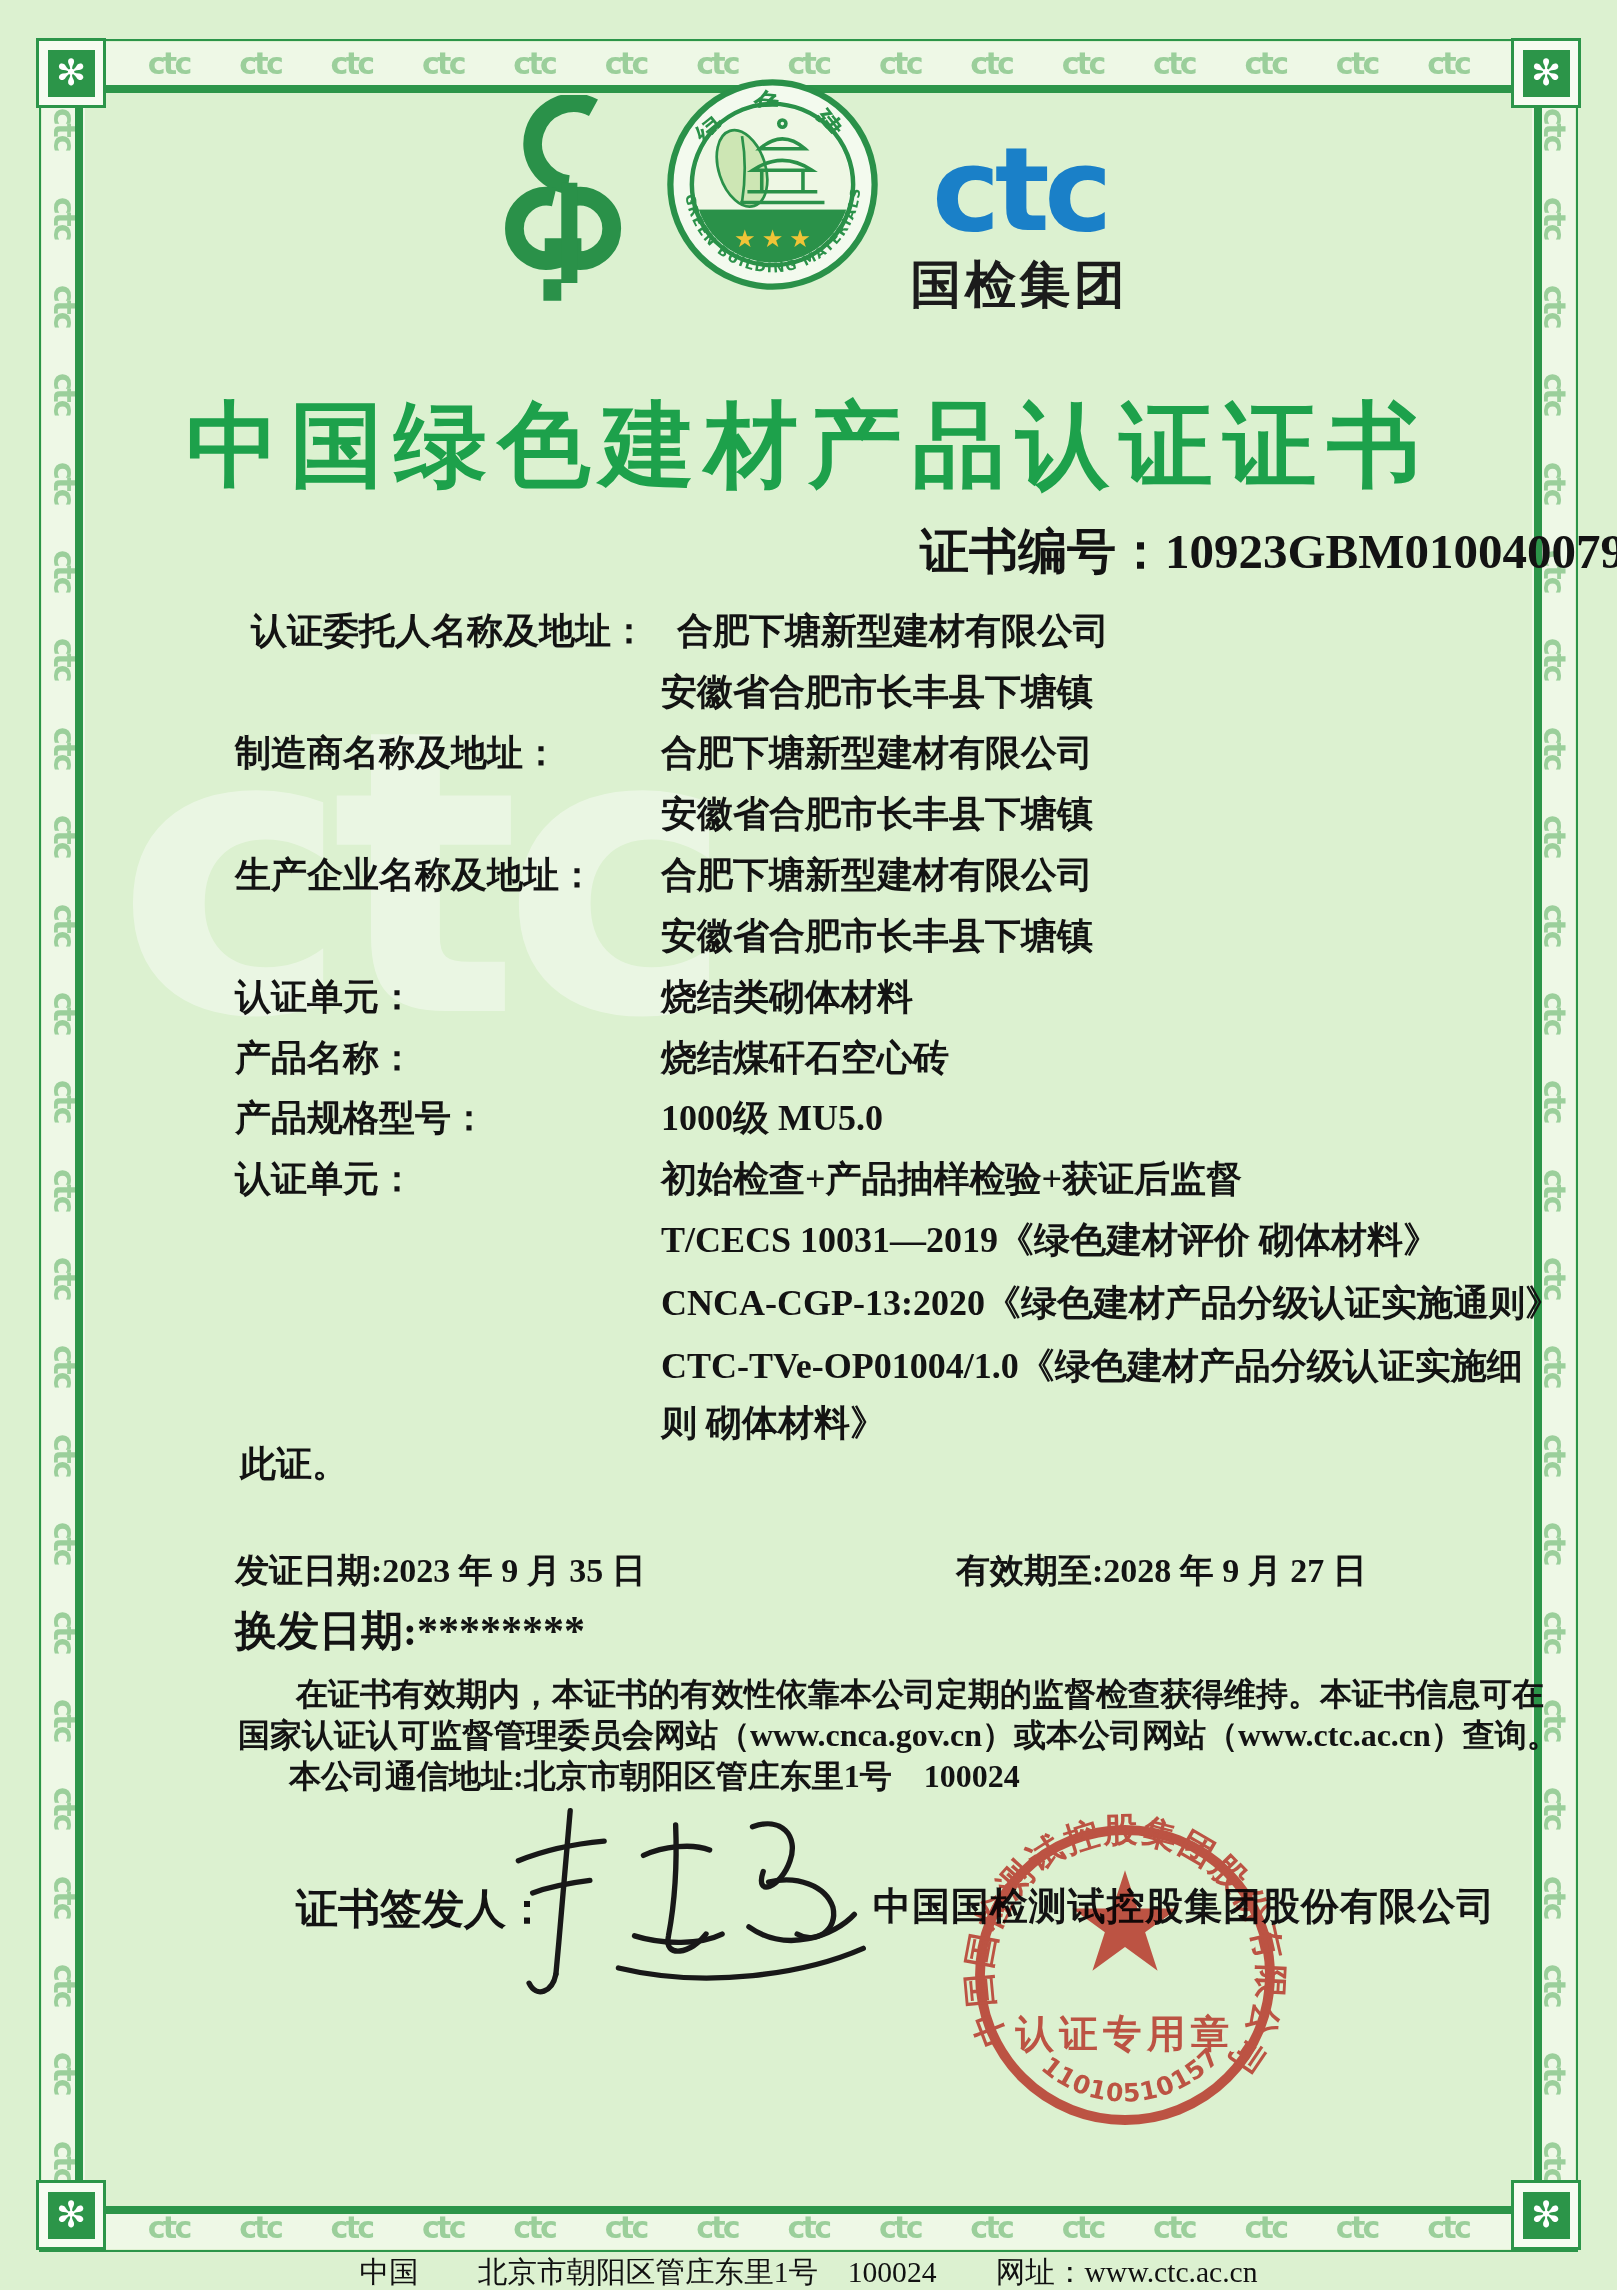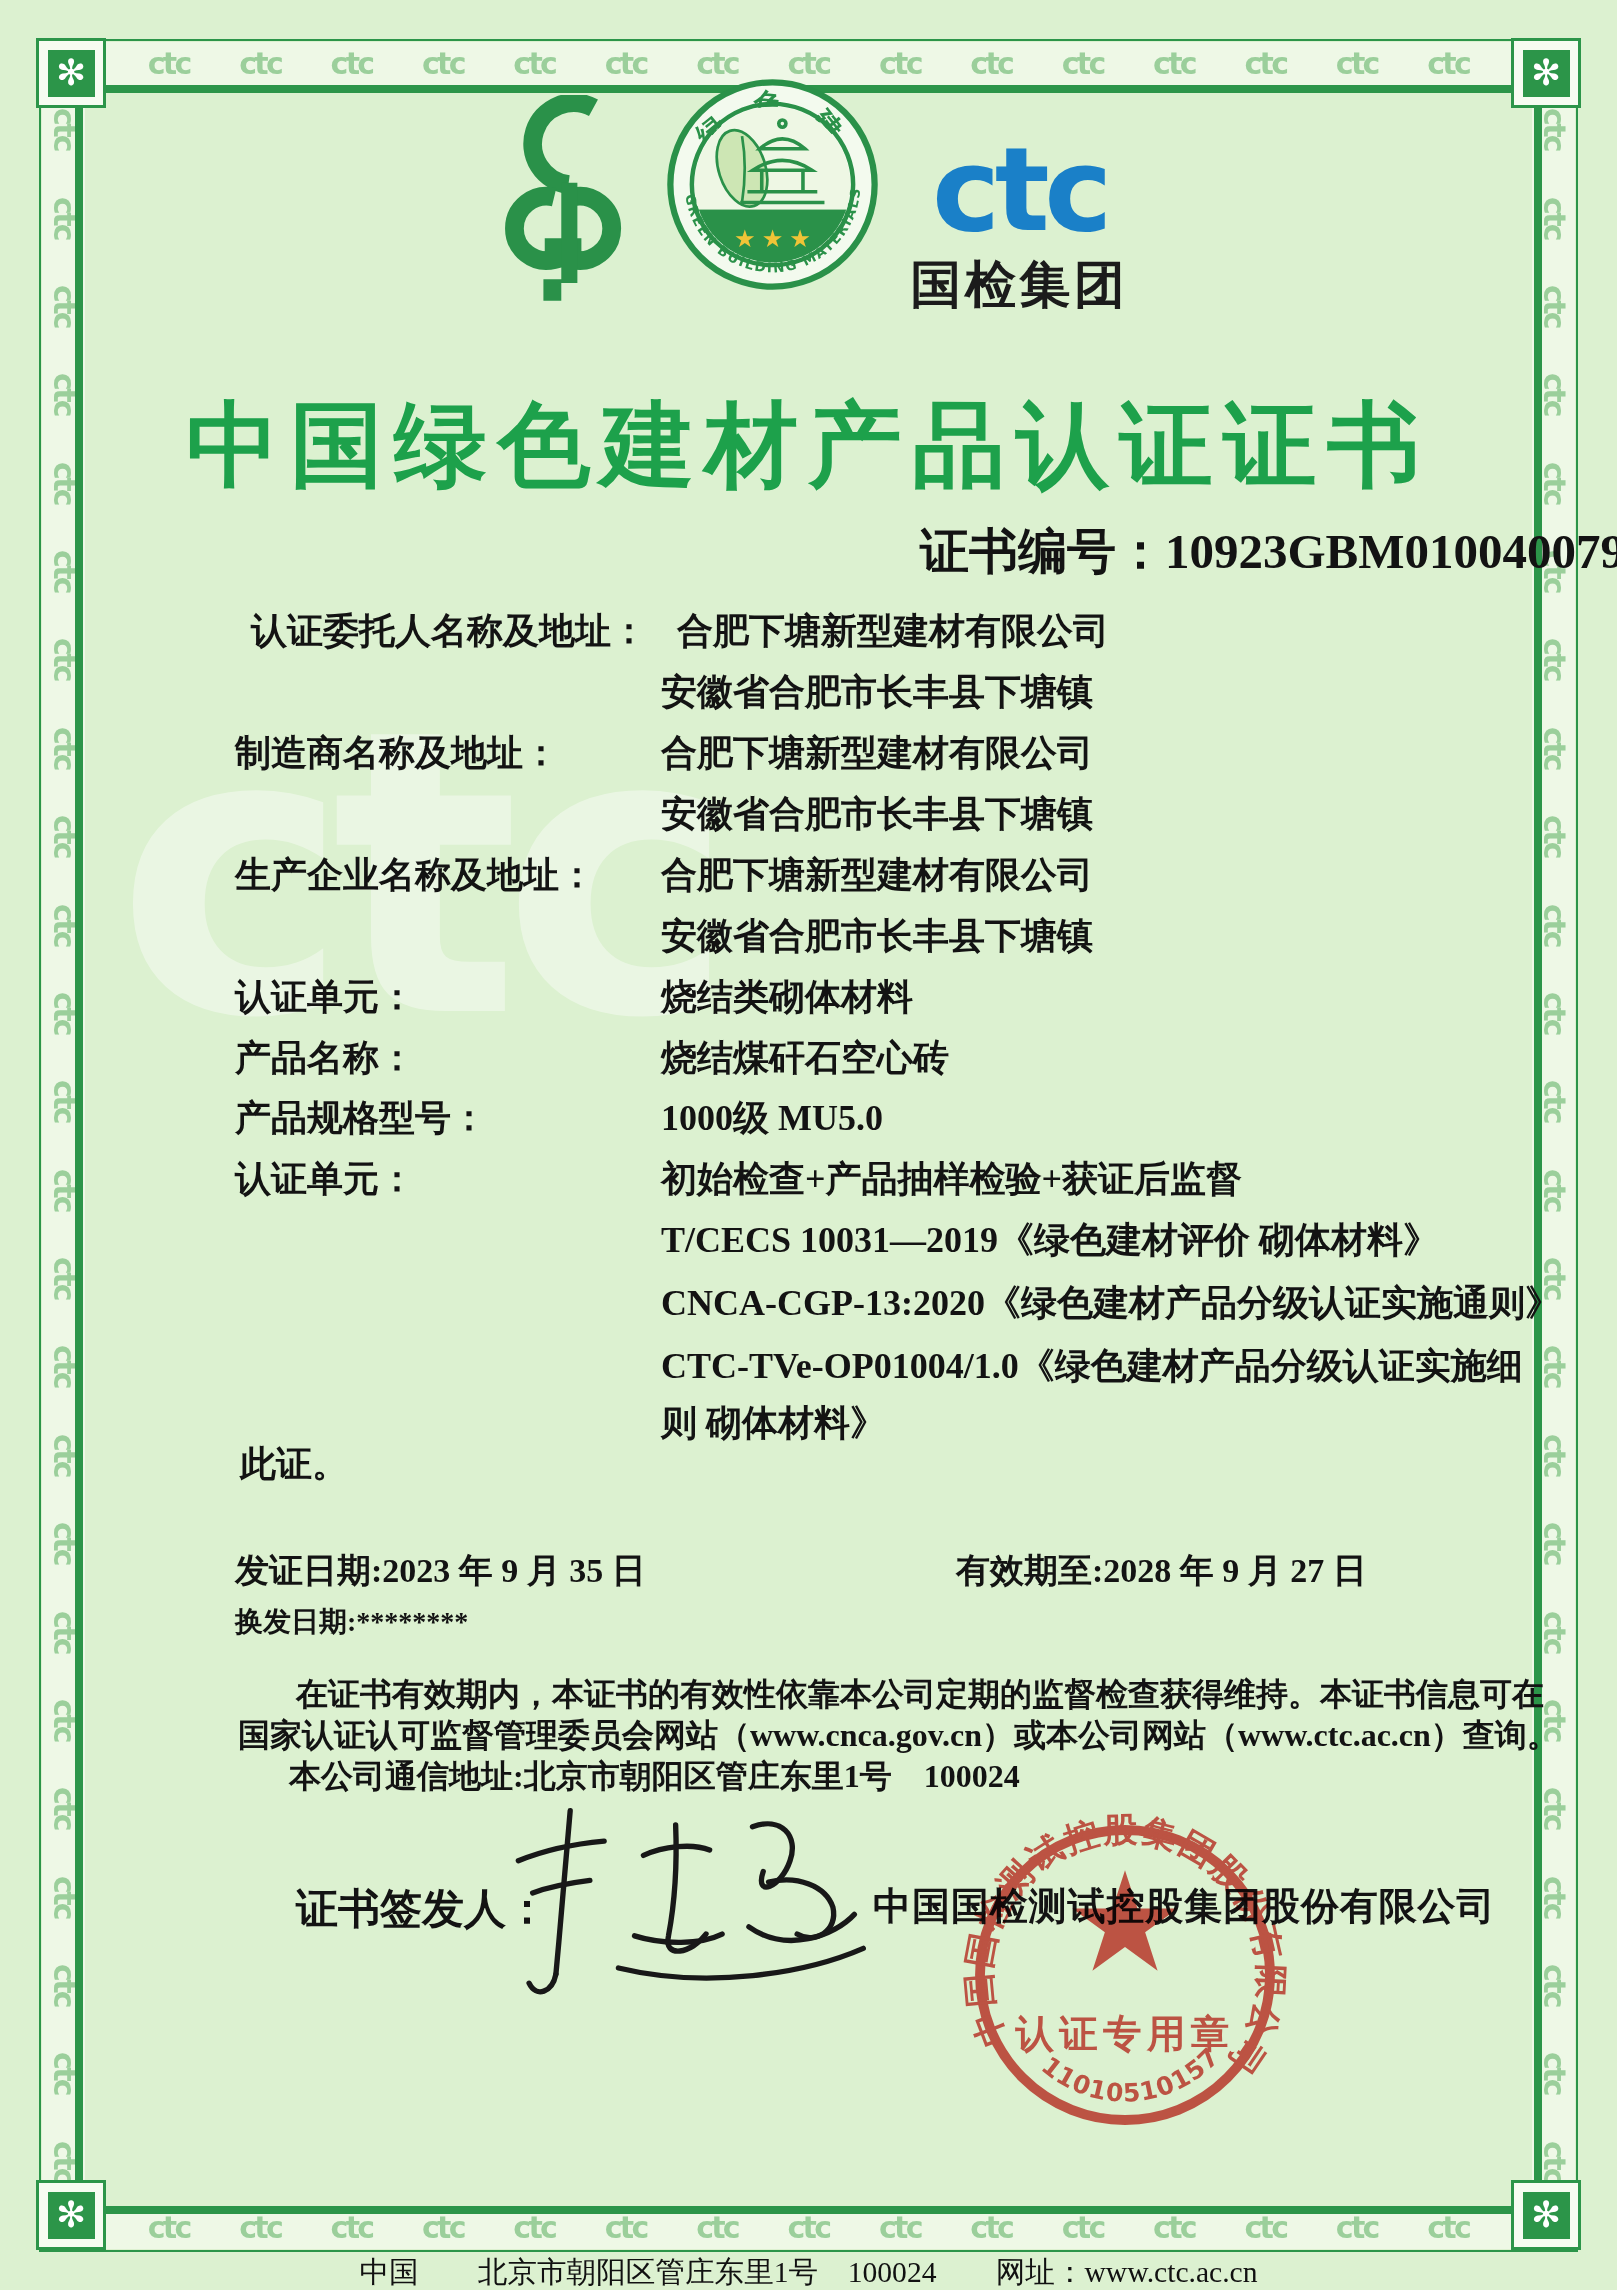--- a/index.html
+++ b/index.html
@@ -41,21 +41,21 @@
   .frow .lab{position:absolute;left:0;top:0;}
   .frow .val{position:absolute;left:426px;top:0;}
   .r1{top:607px;margin-left:16px;} .r2{top:668px;} .r3{top:729px;} .r4{top:790px;} .r5{top:851px;} .r6{top:912px;}
   .r7{top:973px;} .r8{top:1034px;} .r9{top:1094px;} .r10{top:1155px;}
   .r11{top:1216px;} .r12{top:1279px;} .r13{top:1342px;} .r14{top:1399px;}
   
   .statement{position:absolute;left:240px;top:1435px;width:1254px;z-index:4;font-size:36px;font-weight:bold;line-height:59px;}
   .statement .l1{text-indent:66px;}
   .d-issue{position:absolute;left:235px;top:1548px;font-size:34px;font-weight:bold;z-index:4;}
   .d-valid{position:absolute;left:956px;top:1548px;font-size:34px;font-weight:bold;z-index:4;}
-  .d-reissue{position:absolute;left:235px;top:1603px;font-size:28px;font-weight:bold;z-index:4;}
+  .d-reissue{position:absolute;left:235px;top:1603px;font-size:42px;font-weight:bold;z-index:4;}
   .validity{position:absolute;left:0;top:0;width:100%;z-index:4;font-size:32px;font-weight:bold;}
   .validity div{position:absolute;white-space:nowrap;}
   .v1{left:296px;top:1673px;} .v2{left:238px;top:1714px;} .v3{left:289px;top:1755px;}
   
   .signer-label{position:absolute;left:296px;top:1881px;font-size:42px;font-weight:bold;z-index:4;}
   .signature{position:absolute;left:484px;top:1800px;z-index:4;}
   .company{position:absolute;left:873px;top:1881px;font-size:38px;font-weight:bold;z-index:4;letter-spacing:0.9px;}
   .seal{position:absolute;left:946px;top:1796px;width:358px;height:358px;z-index:5;opacity:0.88;mix-blend-mode:multiply;}
   
   .footer{position:absolute;left:0;top:2252px;width:100%;text-align:center;z-index:4;font-size:29.6px;color:#111;}

